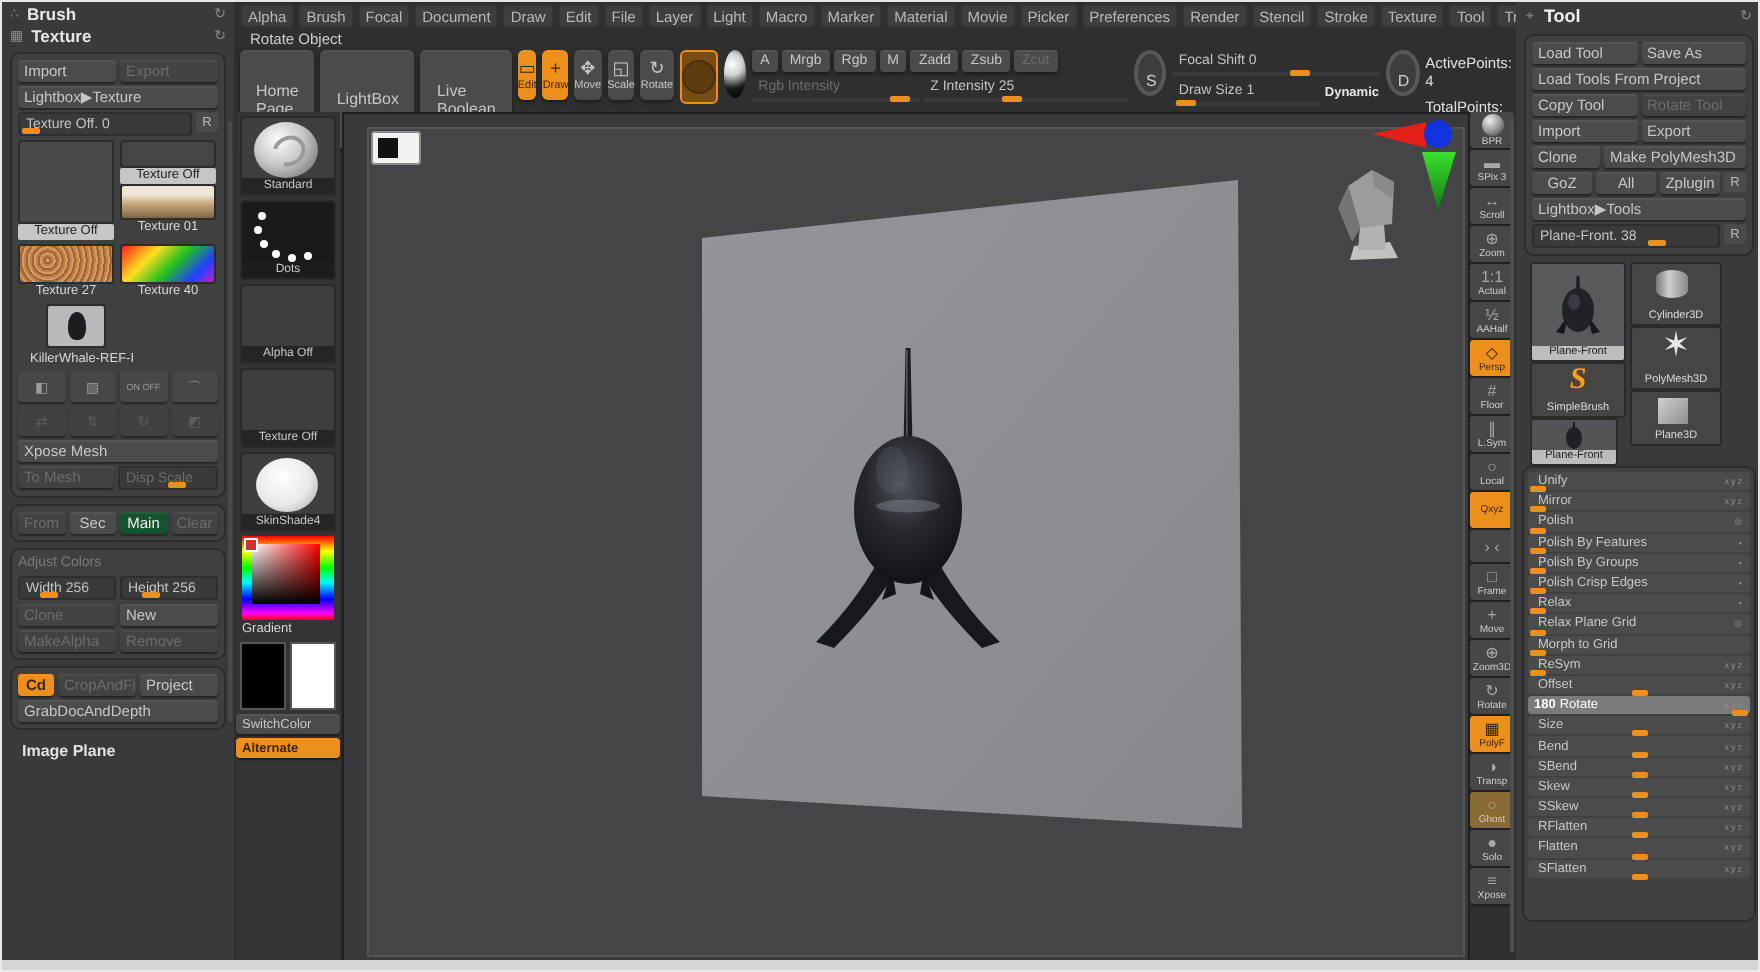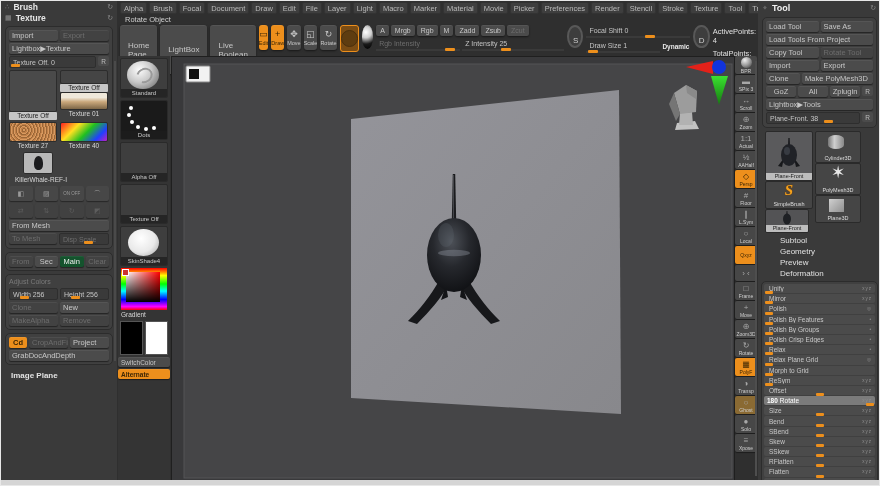--- a/index.html
+++ b/index.html
@@ -322,21 +322,21 @@
         <div class="miniicon">▨</div>
         <div class="miniicon" style="font-size:4.5px;">ON OFF</div>
         <div class="miniicon">⌒</div>
       </div>
       <div class="row">
         <div class="miniicon dim">⇄</div>
         <div class="miniicon dim">⇅</div>
         <div class="miniicon dim">↻</div>
         <div class="miniicon dim">◩</div>
       </div>
-      <div class="btn left">From Mesh</div>
+      <div class="btn left">Xpose Mesh</div>
       <div class="row">
         <div class="btn left fx1 dim">To Mesh</div>
         <div class="sld">
           <span style="color:#6d6d6d">Disp Scale</span>
           <i class="tick" style="left:50%"></i>
           </div>
       </div>
     </div>
 
     <div class="grp">
@@ -635,26 +635,20 @@
       </div>
       <div class="tt" style="left:4px;top:78px;width:42px;height:22px;background:#535355;">
         <svg width="42" height="15" viewBox="0 0 42 15">
             <ellipse cx="21" cy="9" rx="4" ry="5.5" fill="#1e2024"></ellipse>
             <polygon points="20.6,1 21.4,1 21.6,4 20.4,4" fill="#17181b"></polygon>
           </svg>
         <div class="tl light">Plane-Front</div>
       </div>
     </div>
 
-    <div class="sections">
-      <div class="section-lbl">Subtool</div>
-      <div class="section-lbl">Geometry</div>
-      <div class="section-lbl">Preview</div>
-      <div class="section-lbl">Deformation</div>
-    </div>
 
     <div class="def-grp">
 
     <div class="def-row mark-left">
           <span class="dv"></span>
           <span class="dl">Unify</span>
           <span class="db">xyz</span>
           <i class="dt"></i>
         </div>
         <div class="def-row mark-left">

